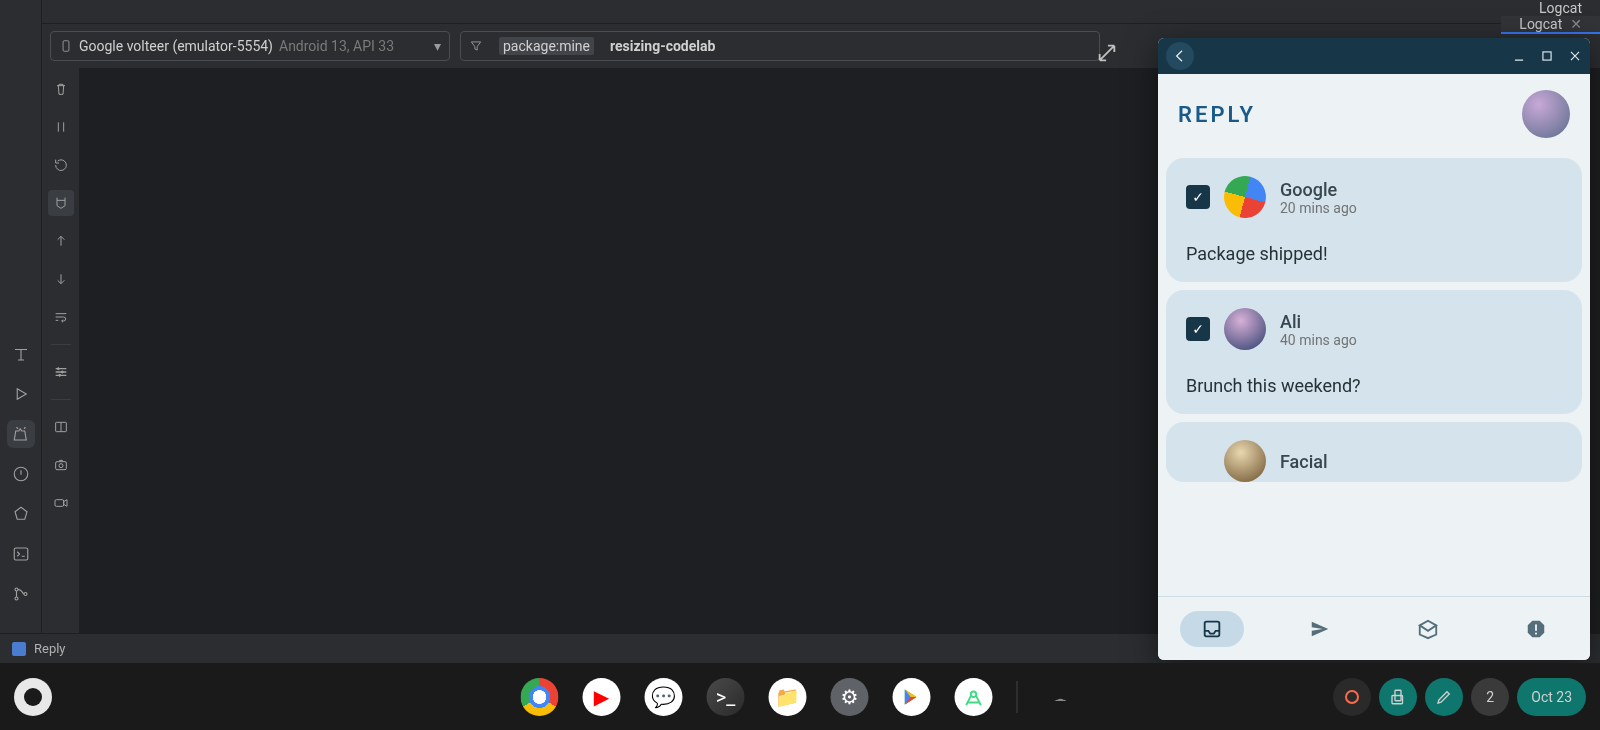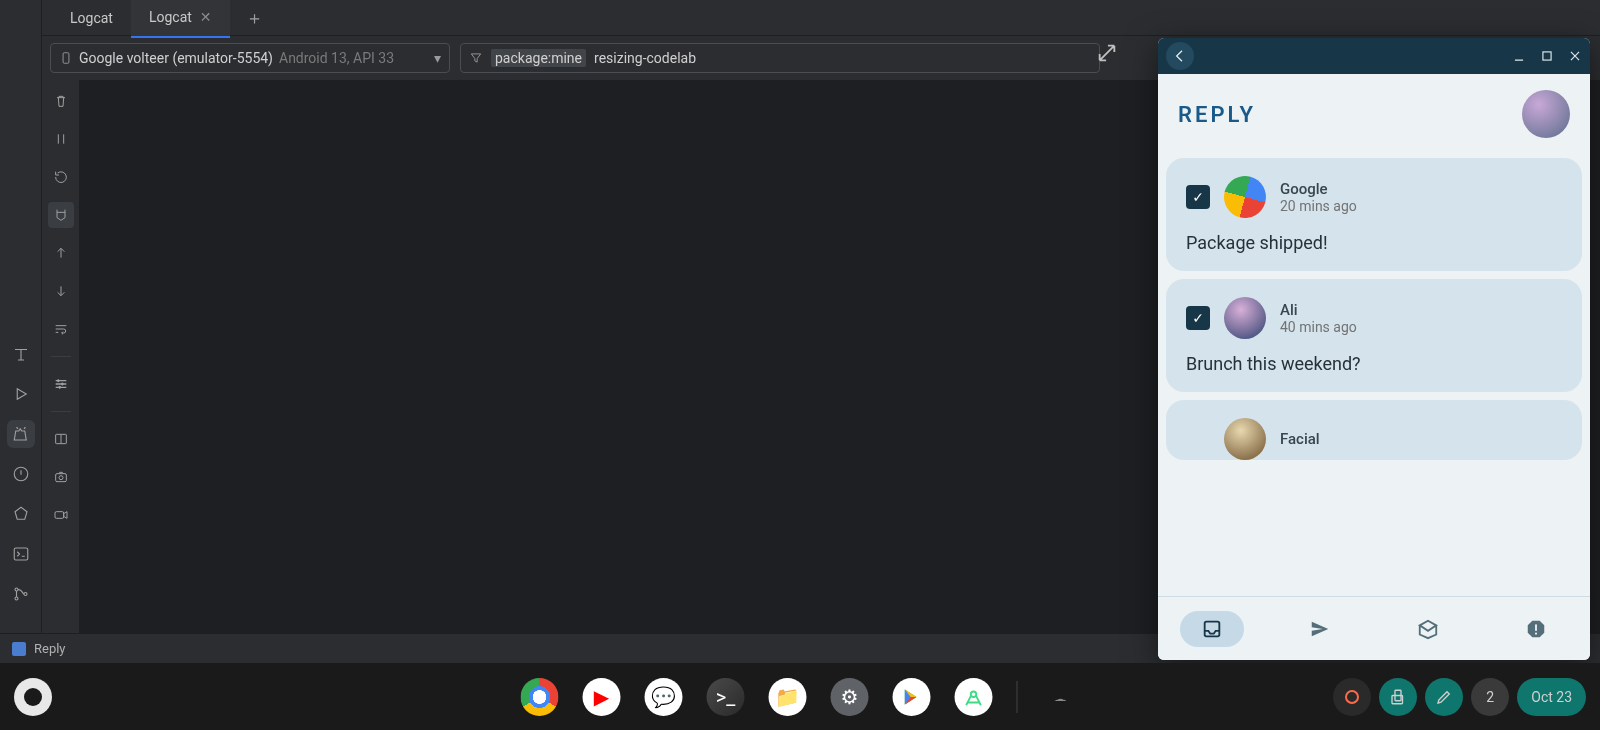--- a/index.html
+++ b/index.html
@@ -20,22 +20,23 @@
   }
   .ide-left-rail .rail-icon.active { background: #3a3d41; }
   .ide-left-rail svg { width: 18px; height: 18px; stroke: currentColor; fill: none; stroke-width: 1.5; }
 
   
   .ide-main {
     position: absolute; left: 42px; top: 0; right: 0; height: 633px;
     display: flex; flex-direction: column;
   }
   .ide-tabs {
-    height: 36px; display: flex; align-items: center; padding-left: 10px;
+    height: 24px; display: flex; align-items: flex-end; padding-left: 10px;
     border-bottom: 1px solid #1e1f22;
+    flex-direction: column;
   }
   .ide-tab {
     padding: 0 18px; height: 40px; display: flex; align-items: center;
     color: #c9c9c9; font-size: 14px; gap: 8px;
   }
   .ide-tab.active { border-bottom: 2px solid #3574f0; background: #323438; }
   .ide-tab .close { color: #8a8a8a; font-size: 14px; }
   .ide-add-tab {
     width: 30px; display: flex; align-items: center; justify-content: center;
     color: #a0a0a0; font-size: 18px; margin-left: 10px;
@@ -47,27 +48,27 @@
   .device-select {
     display: flex; align-items: center; height: 30px; border: 1px solid #4a4d51;
     border-radius: 4px; padding: 0 8px; gap: 6px; min-width: 400px;
     background: #2b2d30; font-size: 14px;
   }
   .device-select .dev-name { color: #d0d0d0; }
   .device-select .dev-meta { color: #7a7a7a; text-align: right; }
   .device-select .chevron { margin-left: auto; color: #9a9a9a; }
   .filter-box {
     display: flex; align-items: center; height: 30px; border: 1px solid #4a4d51;
-    border-radius: 4px; padding: 0 8px; gap: 8px; flex: 1; max-width: 640px;
+    border-radius: 4px; padding: 0 8px; gap: 16px; flex: 1; max-width: 640px;
     background: #2b2d30; font-size: 14px;
   }
   .filter-chip {
     background: #414448; padding: 1px 4px; border-radius: 2px; color: #d0d0d0;
   }
-  .filter-rest { color: #d0d0d0; }
+  .filter-rest { color: #d0d0d0; font-weight: bold; }
 
   
   .logcat-body { flex: 1; display: flex; }
   .logcat-side {
     width: 38px; background: #2b2d30; border-right: 1px solid #1e1f22;
     display: flex; flex-direction: column; align-items: center; padding: 8px 0; gap: 12px;
   }
   .logcat-side .lc-icon {
     width: 26px; height: 26px; display: flex; align-items: center;
     justify-content: center; color: #a0a0a0; border-radius: 4px;
@@ -126,23 +127,23 @@
   .email-check {
     width: 24px; height: 24px; border-radius: 4px; background: #173647;
     display: flex; align-items: center; justify-content: center; color: #fff;
     font-size: 14px;
   }
   .email-avatar { width: 42px; height: 42px; border-radius: 50%; }
   .av-google { background: conic-gradient(#4285f4 0 25%, #ea4335 0 50%, #fbbc05 0 75%, #34a853 0 100%); transform: rotate(15deg); }
   .av-ali { background: radial-gradient(circle at 40% 30%, #d8b0d8, #2c3e6c); }
   .av-allison { background: radial-gradient(circle at 40% 30%, #e8d8b0, #6c502c); }
   .email-meta { display: flex; flex-direction: column; }
-  .email-sender { font-size: 15px; color: #37474f; font-weight: 500; }
+  .email-sender { font-size: 18px; color: #37474f; font-weight: 500; }
   .email-time { font-size: 14px; color: #737373; }
-  .email-subject { font-size: 18px; color: #263238; margin-top: 4px; }
+  .email-subject { font-size: 18px; color: #263238; margin-top: 15px; }
   .email-snippet { font-size: 14px; color: #546e7a; line-height: 1.4; }
 
   .emu-bottomnav {
     height: 64px; background: #edf2f5; display: flex;
     align-items: center; justify-content: space-around;
     border-top: 1px solid #d0dce3;
   }
   .nav-item {
     width: 64px; height: 36px; display: flex; align-items: center;
     justify-content: center; border-radius: 18px; color: #546e7a;

